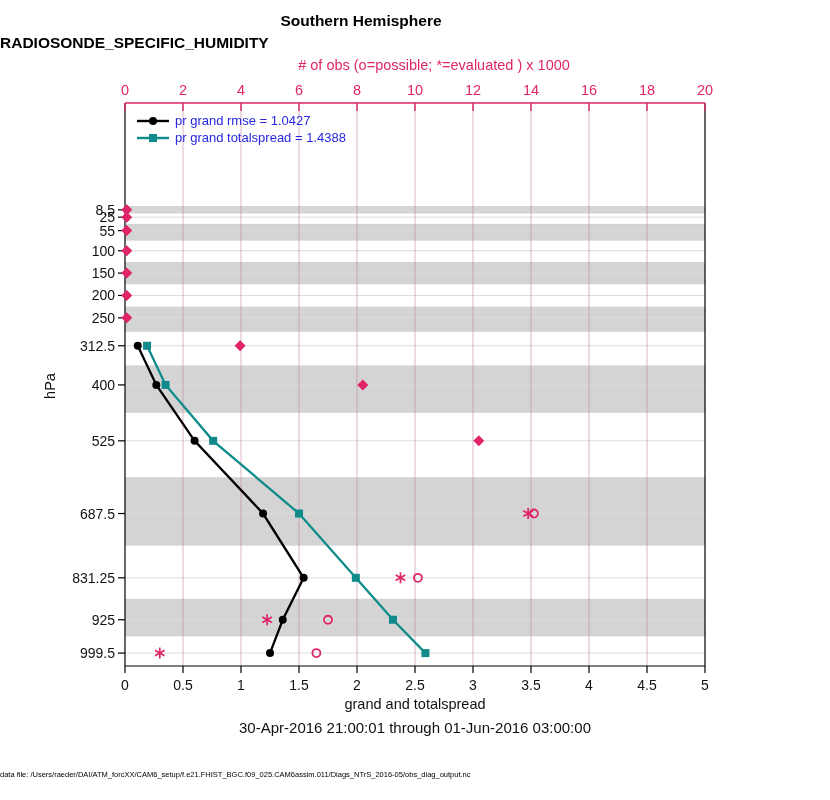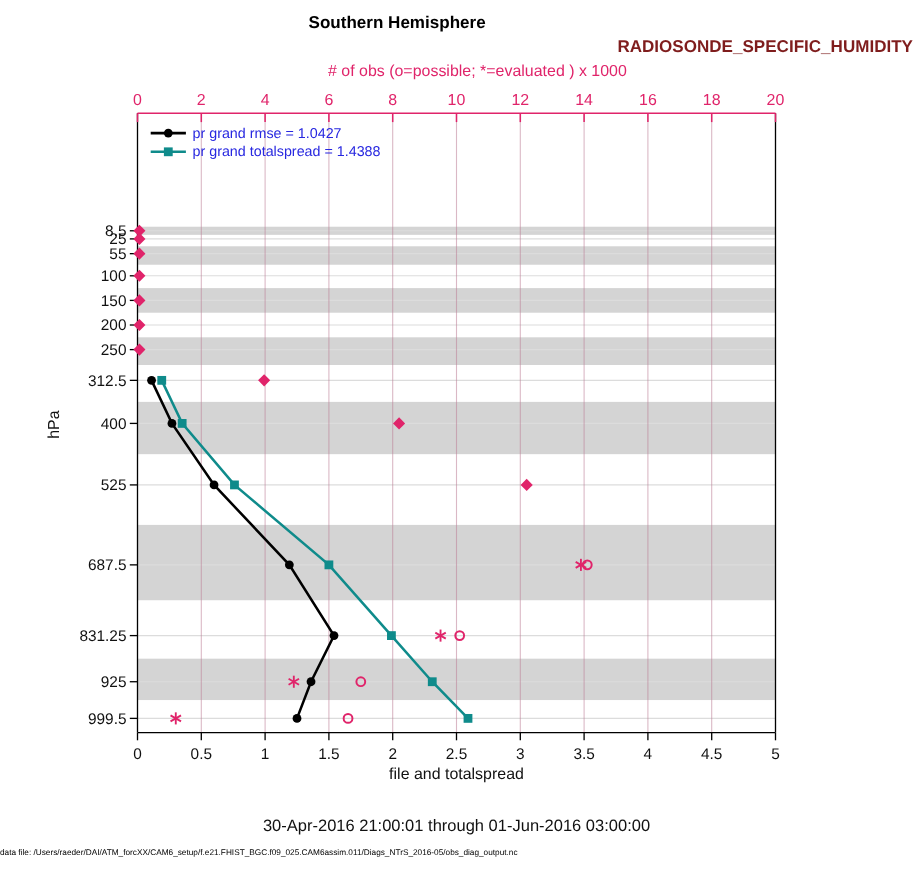--- a/index.html
+++ b/index.html
@@ -2,24 +2,24 @@
 <html><head>
 <meta charset="utf-8">
 <style>
   html,body{margin:0;padding:0;background:#ffffff;}
   .fig{
     position:relative;width:830px;height:800px;background:#ffffff;overflow:hidden;
     font-family:"Liberation Sans","DejaVu Sans",sans-serif;color:#111;
   }
   .abs{position:absolute;}
   .title1{left:0;top:12px;width:722px;text-align:center;font-size:15.5px;font-weight:bold;color:#000;}
-  .title2{left:0;top:34px;width:830px;text-align:right;font-size:15.5px;font-weight:bold;color:#7f1d1d;}
+  .title2{left:0;top:34px;width:830px;text-align:left;font-size:15.5px;font-weight:bold;color:#000000;}
   .obslabel{left:0;top:57px;width:798px;text-align:center;font-size:14.5px;color:#e0246a;padding-left:35px;}
   .xlabel{left:0;top:696px;width:830px;text-align:center;font-size:14.5px;color:#111;}
-  .daterange{left:0;top:742px;width:830px;text-align:center;font-size:15px;color:#111;}
+  .daterange{left:0;top:719px;width:830px;text-align:center;font-size:15px;color:#111;}
   .footer{left:0;top:770px;width:830px;text-align:left;font-size:7.5px;color:#000;}
   .ylabel{left:30px;top:378px;width:40px;text-align:center;font-size:14.5px;color:#111;
           transform:rotate(-90deg);transform-origin:center center;}
   .legend{left:136px;top:112px;}
   .legend-row{display:flex;align-items:center;height:17px;}
   .legend-row svg{display:block;}
   .legend-label{margin-left:5px;font-size:13px;color:#2727e0;white-space:nowrap;}
   svg#plot{position:absolute;left:0;top:0;}
   text{font-family:"Liberation Sans","DejaVu Sans",sans-serif;}
 </style>
@@ -194,16 +194,16 @@
     <div class="legend-row">
       <svg width="34" height="12">
         <line id="lg-line-1" x1="1" y1="6" x2="33" y2="6" stroke-width="2.4" stroke="#0f8b8b"></line>
         <rect id="lg-mark-1" x="13" y="2" width="8" height="8" fill="#0f8b8b"></rect>
       </svg>
       <span class="legend-label">pr grand totalspread = 1.4388</span>
     </div>
   </div>
 
   <div class="abs ylabel">hPa</div>
-  <div class="abs xlabel">file and totalspread</div>
+  <div class="abs xlabel">grand and totalspread</div>
   <div class="abs daterange">30-Apr-2016 21:00:01 through 01-Jun-2016 03:00:00</div>
   <div class="abs footer">data file: /Users/raeder/DAI/ATM_forcXX/CAM6_setup/f.e21.FHIST_BGC.f09_025.CAM6assim.011/Diags_NTrS_2016-05/obs_diag_output.nc</div>
 </div>
 
 </body></html>

